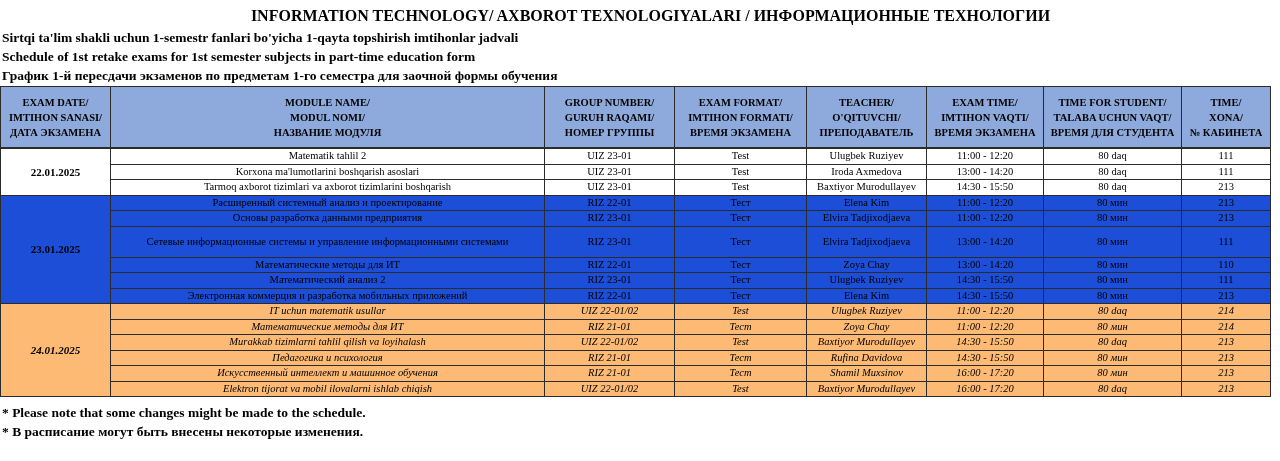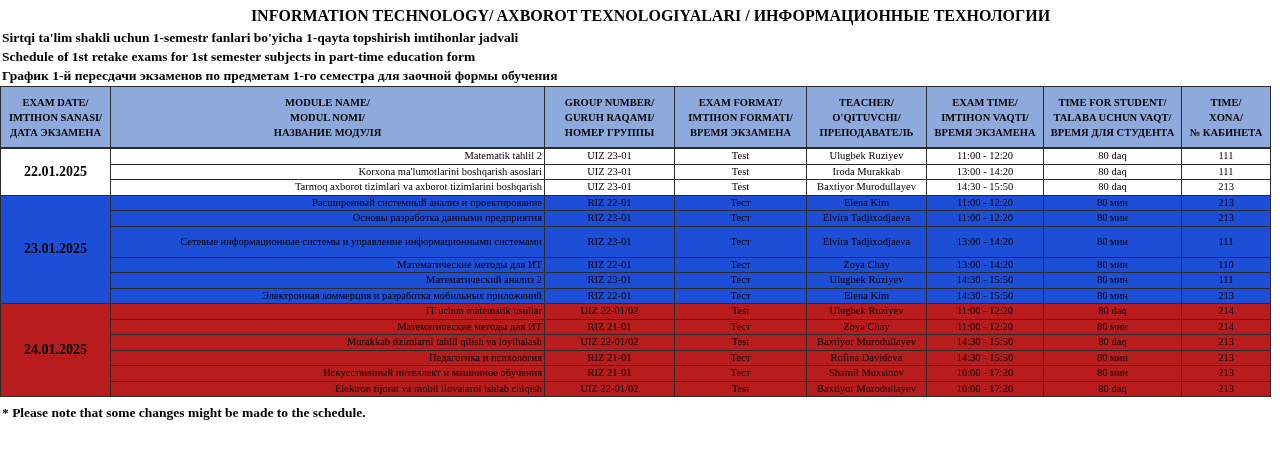--- a/index.html
+++ b/index.html
@@ -29,26 +29,26 @@
   table.sched th, table.sched td {
     border: 1px solid #2b2b2b; padding: 0 2px; overflow: hidden; white-space: nowrap;
   }
   table.sched thead th {
     background: #8EA9DB; font-size: 10.5px; font-weight: bold; text-align: center;
     height: 60px; line-height: 15px; border: 1px solid #2b2b2b;
   }
   table.sched tbody td {
     font-size: 10.5px; height: 14.5px; line-height: 14px; text-align: center;
   }
-  table.sched tbody td.module { text-align: right; padding-left: 2px; }
-  table.sched tbody td.date { font-weight: bold; font-size: 14px; }
+  table.sched tbody td.module { text-align: center; padding-left: 2px; }
+  table.sched tbody td.date { font-weight: bold; font-size: 11px; }
   table.sched tbody tr.tall td { height: 30px; }
   .group-a td { background: #ffffff; }
   .group-b td { background: #1d4ed8; }
-  .group-c td { background: #b91c1c; }
+  .group-c td { background: #fdba74; font-style: italic; }
   thead tr { border-bottom: 2px solid #2b2b2b; }
 
   .notes {
     position: absolute; left: 2px; top: 403px;
     font-family: "Liberation Serif", serif; font-weight: bold; font-size: 13.5px;
   }
   .notes div { height: 19px; line-height: 19px; white-space: nowrap; }
 </style>
 </head>
 <body>
@@ -122,21 +122,21 @@
       <td>Test</td>
       <td>Ulugbek Ruziyev</td>
       <td>11:00 - 12:20</td>
       <td>80 daq</td>
       <td>111</td>
     </tr>
     <tr class="group-a">
       <td class="module">Korxona ma'lumotlarini boshqarish asoslari</td>
       <td>UIZ 23-01</td>
       <td>Test</td>
-      <td>Iroda Murakkab</td>
+      <td>Iroda Axmedova</td>
       <td>13:00 - 14:20</td>
       <td>80 daq</td>
       <td>111</td>
     </tr>
     <tr class="group-a">
       <td class="module">Tarmoq axborot tizimlari va axborot tizimlarini boshqarish</td>
       <td>UIZ 23-01</td>
       <td>Test</td>
       <td>Baxtiyor Murodullayev</td>
       <td>14:30 - 15:50</td>
@@ -253,13 +253,14 @@
       <td>Baxtiyor Murodullayev</td>
       <td>16:00 - 17:20</td>
       <td>80 daq</td>
       <td>213</td>
     </tr>
   </tbody>
 </table>
 
 <div class="notes">
   <div>* Please note that some changes might be made to the schedule.</div>
+  <div>* В расписание могут быть внесены некоторые изменения.</div>
 </div>
 
 </body></html>

